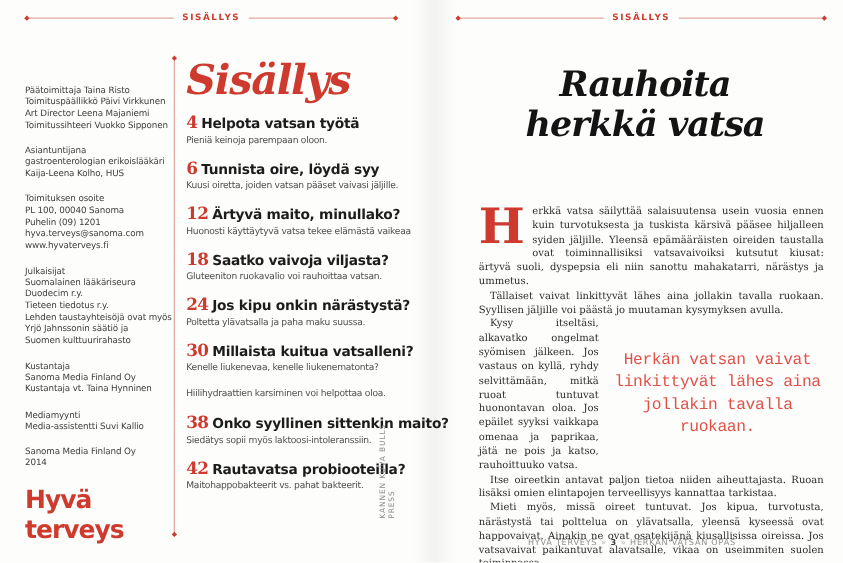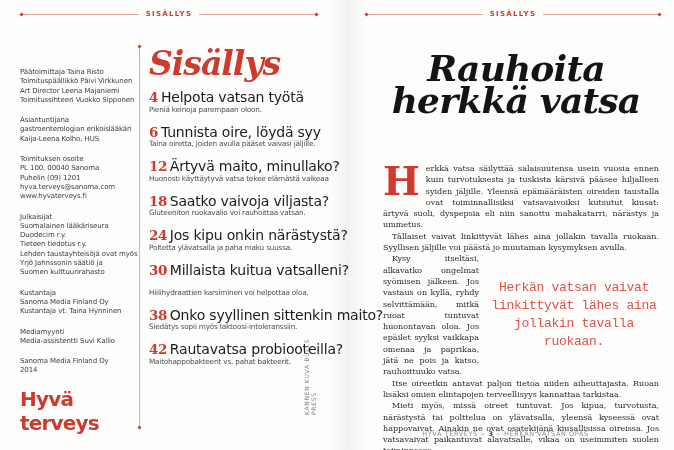--- a/index.html
+++ b/index.html
@@ -53,21 +53,21 @@
     font-family:"DejaVu Serif",serif;font-style:italic;font-weight:bold;
     color:var(--red,#ce3a2e);font-size:33px;line-height:36px;margin-bottom:9px;
     letter-spacing:-1px;
   }
   .toc-entry{margin-bottom:12px;}
   .toc-head{white-space:nowrap;line-height:12px;}
   .toc-num{
     font-family:"DejaVu Serif",serif;color:var(--red,#ce3a2e);
     font-size:13.5px;font-weight:bold;margin-right:3px;letter-spacing:-0.5px;
   }
-  .toc-entry-title{font-size:14px;font-weight:normal;color:#1c1c1c;letter-spacing:-0.2px;}
+  .toc-entry-title{font-size:11px;font-weight:bold;color:#1c1c1c;letter-spacing:-0.2px;}
   .toc-desc{
     font-size:7.3px;color:#4f4f4f;letter-spacing:-0.2px;margin-top:1.5px;
     white-space:nowrap;line-height:9px;
   }
 
   
   .photo-credit{
     position:absolute;left:303px;top:330px;height:85px;
     writing-mode:vertical-rl;transform:rotate(180deg);
     font-size:6px;letter-spacing:0.7px;color:#8a8a8a;
@@ -78,21 +78,21 @@
     position:absolute;bottom:12px;left:0;right:0;text-align:center;
     font-size:6.5px;letter-spacing:0.6px;color:#8f8f8f;white-space:nowrap;
   }
   .page-footer .pf-num{color:#3f3f3f;font-weight:bold;}
   .page-footer .pf-sep{color:#b0b0b0;margin:0 3px;}
 
   
   .article-title{
     position:absolute;left:40px;top:52px;width:278px;text-align:center;
     font-family:"DejaVu Serif",serif;font-style:italic;font-weight:bold;
-    font-size:36px;line-height:32px;color:#141414;letter-spacing:-0.8px;
+    font-size:28px;line-height:32px;color:#141414;letter-spacing:-0.8px;
   }
   .article-body{
     position:absolute;left:46px;top:163px;width:276px;
     font-family:"DejaVu Serif",serif;font-size:8px;line-height:11.3px;
     color:#2b2b2b;text-align:justify;
   }
   .article-body p{margin:0;}
   .article-body p.indent{text-indent:9px;}
   .dropcap{
     float:left;color:var(--red,#ce3a2e);
@@ -157,36 +157,37 @@
 
   <div class="toc">
     <div class="toc-title">Sisällys</div>
 
     <div class="toc-entry">
       <div class="toc-head"><span class="toc-num">4</span><span class="toc-entry-title">Helpota vatsan työtä</span></div>
       <div class="toc-desc">Pieniä keinoja parempaan oloon.</div>
     </div>
     <div class="toc-entry">
       <div class="toc-head"><span class="toc-num">6</span><span class="toc-entry-title">Tunnista oire, löydä syy</span></div>
-      <div class="toc-desc">Taina oiretta, joiden avulla pääset vaivasi jäljille.</div>
+      <div class="toc-desc">Kuusi oiretta, joiden vatsan pääset vaivasi jäljille.</div>
     </div>
     <div class="toc-entry">
       <div class="toc-head"><span class="toc-num">12</span><span class="toc-entry-title">Ärtyvä maito, minullako?</span></div>
       <div class="toc-desc">Huonosti käyttäytyvä vatsa tekee elämästä vaikeaa</div>
     </div>
     <div class="toc-entry">
       <div class="toc-head"><span class="toc-num">18</span><span class="toc-entry-title">Saatko vaivoja viljasta?</span></div>
       <div class="toc-desc">Gluteeniton ruokavalio voi rauhoittaa vatsan.</div>
     </div>
     <div class="toc-entry">
       <div class="toc-head"><span class="toc-num">24</span><span class="toc-entry-title">Jos kipu onkin närästystä?</span></div>
       <div class="toc-desc">Poltetta ylävatsalla ja paha maku suussa.</div>
     </div>
     <div class="toc-entry">
       <div class="toc-head"><span class="toc-num">30</span><span class="toc-entry-title">Millaista kuitua vatsalleni?</span></div>
+      <div class="toc-desc">Kenelle liukenevaa, kenelle liukenematonta?</div>
     </div>
     <div class="toc-entry">
       <div class="toc-desc">Hiilihydraattien karsiminen voi helpottaa oloa.</div>
     </div>
     <div class="toc-entry">
       <div class="toc-head"><span class="toc-num">38</span><span class="toc-entry-title">Onko syyllinen sittenkin maito?</span></div>
       <div class="toc-desc">Siedätys sopii myös laktoosi-intoleranssiin.</div>
     </div>
     <div class="toc-entry">
       <div class="toc-head"><span class="toc-num">42</span><span class="toc-entry-title">Rautavatsa probiooteilla?</span></div>

